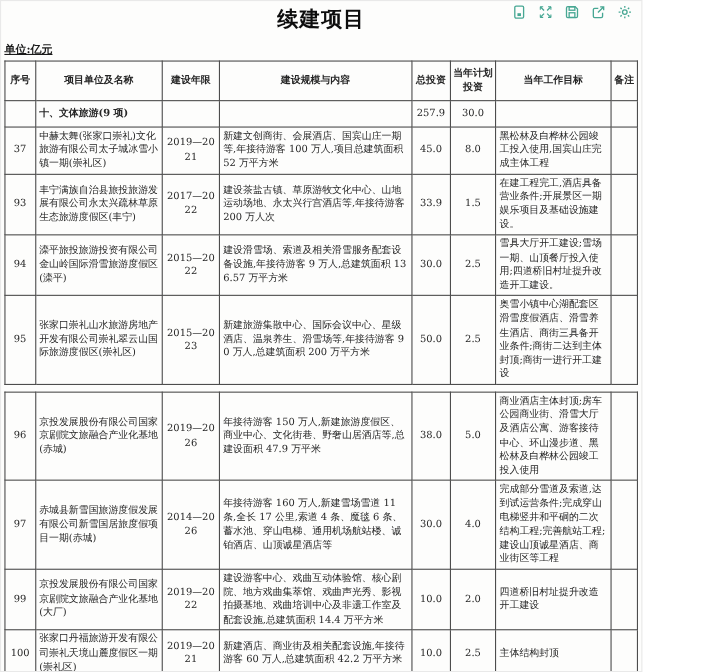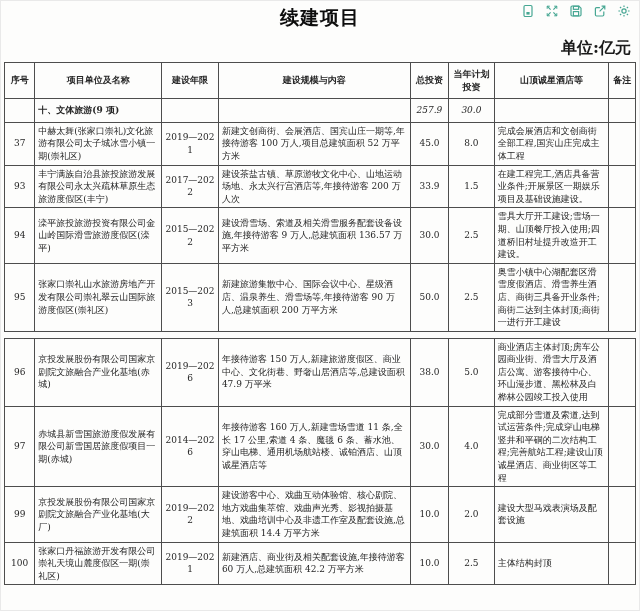--- a/index.html
+++ b/index.html
@@ -1,56 +1,56 @@
 <!DOCTYPE html>
 <html><head>
 <meta charset="utf-8">
 <style>
   * { box-sizing: border-box; }
   html,body { margin:0; padding:0; background:#fff; }
   .page {
-    width:640px; height:611px;
+    width:584px; height:611px;
     background:#fdfdfc;
     border:1px solid #e9e9e9;
     font-family:"DejaVu Serif","Liberation Serif",serif;
     position:relative;
     padding:1px 3px;
     overflow:hidden;
   }
   .toolbar {
     position:absolute; top:3px; right:8px;
     display:flex; gap:10px; align-items:center;
     padding-bottom:4px;
   }
   .tool-icon { width:14px; height:14px; display:block; cursor:pointer; }
   .tool-icon svg { display:block; }
   .page-title {
     text-align:center;
     font-size:19px; font-weight:bold; color:#0d0d0d;
     padding-top:3px; letter-spacing:1px;
   }
   .unit-label {
-    text-align:right; font-size:16px; color:#1a1a1a;
-    padding:7px 5px 3px 0; font-weight:bold;
+    font-size:10px; color:#1a1a1a;
+    padding:7px 5px 3px 0; font-weight:bold;text-decoration:underline;
   }
   table {
     width:100%; border-collapse:collapse; table-layout:fixed;
     color:#262626; background:#fdfdfc;
   }
   th, td {
     border:1px solid #4d4d4d;
     font-size:9px; line-height:1.4;
     padding:2px 3px;
     vertical-align:middle;
     word-break:break-all;
   }
   th { font-weight:bold; text-align:center; padding:5px 1px; }
   td.c { text-align:center; }
   tr.summary-row td { font-weight:bold; padding:5px 3px;margin-left:23px; }
-  tr.summary-row td.c { font-weight:normal;font-style:italic; }
+  tr.summary-row td.c { font-weight:normal; }
   .table-gap { height:6px; }
 </style>
 </head>
 <body>
 
 <div class="page">
 
   <div class="toolbar">
     <span class="tool-icon">
       <svg width="14" height="14" viewBox="0 0 14 14" fill="none" stroke="#47a793" stroke-width="1.2">
@@ -100,21 +100,21 @@
         <col style="width:4.2%">
     </colgroup>
     <thead>
       <tr>
         <th>序号</th>
         <th>项目单位及名称</th>
         <th>建设年限</th>
         <th>建设规模与内容</th>
         <th>总投资</th>
         <th>当年计划投资</th>
-        <th>山顶诚星酒店等</th>
+        <th>当年工作目标</th>
         <th>备注</th>
       </tr>
     </thead>
     <tbody>
       <tr class="summary-row">
         <td></td>
         <td>十、文体旅游(9 项)</td>
         <td></td>
         <td></td>
         <td class="c">257.9</td>
@@ -122,21 +122,21 @@
         <td></td>
         <td></td>
       </tr>
     <tr>
           <td class="c">37</td>
           <td>中赫太舞(张家口崇礼)文化旅游有限公司太子城冰雪小镇一期(崇礼区)</td>
           <td class="c">2019—2021</td>
           <td>新建文创商街、会展酒店、国宾山庄一期等,年接待游客 100 万人,项目总建筑面积 52 万平方米</td>
           <td class="c">45.0</td>
           <td class="c">8.0</td>
-          <td>完成会展酒店和文创商街全部工程,国宾山庄完成主体工程</td>
+          <td>黑松林及白桦林公园竣工投入使用,国宾山庄完成主体工程</td>
           <td></td>
         </tr>
         <tr>
           <td class="c">93</td>
           <td>丰宁满族自治县旅投旅游发展有限公司永太兴疏林草原生态旅游度假区(丰宁)</td>
           <td class="c">2017—2022</td>
           <td>建设茶盐古镇、草原游牧文化中心、山地运动场地、永太兴行宫酒店等,年接待游客 200 万人次</td>
           <td class="c">33.9</td>
           <td class="c">1.5</td>
           <td>在建工程完工,酒店具备营业条件;开展景区一期娱乐项目及基础设施建设。</td>
@@ -199,21 +199,21 @@
           <td>完成部分雪道及索道,达到试运营条件;完成穿山电梯竖井和平硐的二次结构工程;完善航站工程;建设山顶诚星酒店、商业街区等工程</td>
           <td></td>
         </tr>
         <tr>
           <td class="c">99</td>
           <td>京投发展股份有限公司国家京剧院文旅融合产业化基地(大厂)</td>
           <td class="c">2019—2022</td>
           <td>建设游客中心、戏曲互动体验馆、核心剧院、地方戏曲集萃馆、戏曲声光秀、影视拍摄基地、戏曲培训中心及非遗工作室及配套设施,总建筑面积 14.4 万平方米</td>
           <td class="c">10.0</td>
           <td class="c">2.0</td>
-          <td>建设大型马戏表演场及配套设施</td>
+          <td>四道桥旧村址提升改造开工建设</td>
           <td></td>
         </tr>
         <tr>
           <td class="c">100</td>
           <td>张家口丹福旅游开发有限公司崇礼天境山麓度假区一期(崇礼区)</td>
           <td class="c">2019—2021</td>
           <td>新建酒店、商业街及相关配套设施,年接待游客 60 万人,总建筑面积 42.2 万平方米</td>
           <td class="c">10.0</td>
           <td class="c">2.5</td>
           <td>主体结构封顶</td>

